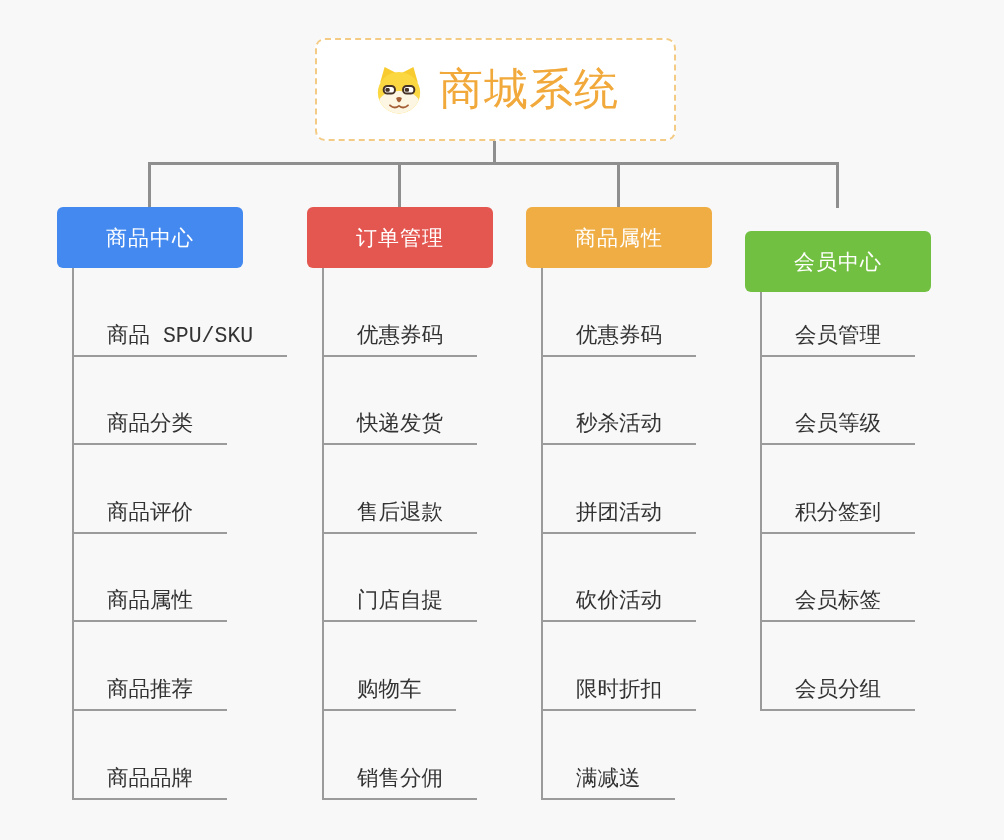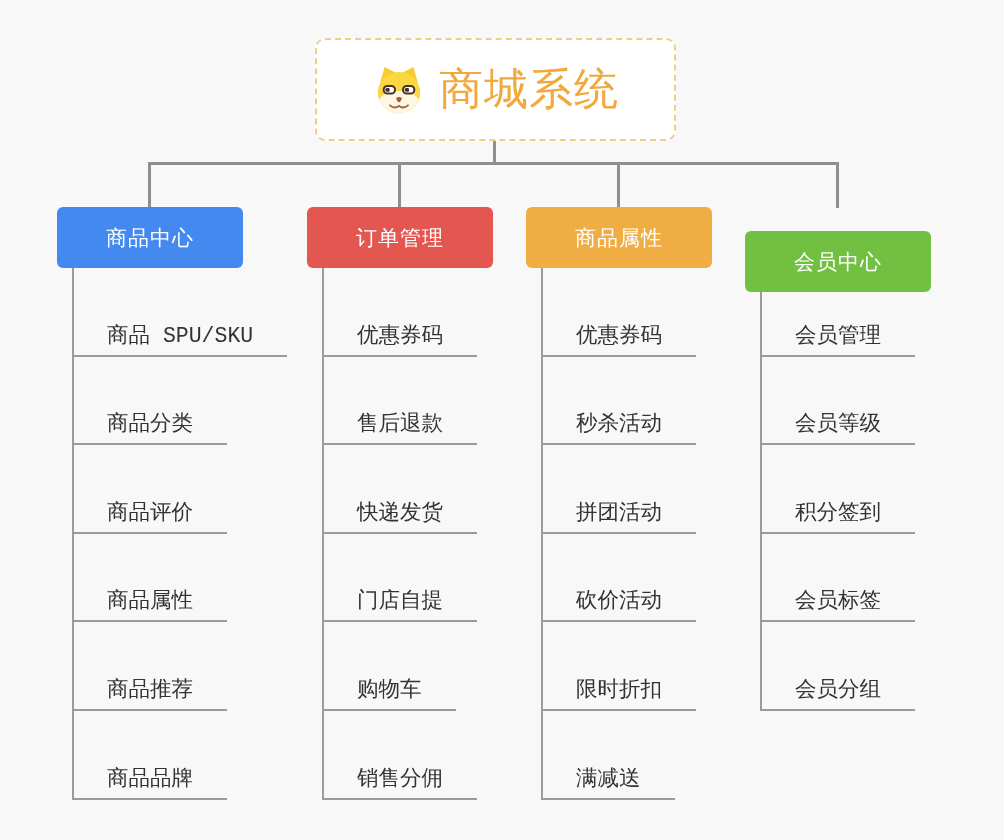--- a/index.html
+++ b/index.html
@@ -96,22 +96,22 @@
     <div class="leaf">商品分类</div>
     <div class="leaf">商品评价</div>
     <div class="leaf">商品属性</div>
     <div class="leaf">商品推荐</div>
     <div class="leaf">商品品牌</div>
   </div>
 
   <div class="branch-box b1" style="background-color: rgb(228, 87, 80);">订单管理</div>
   <div class="branch-col c1">
     <div class="leaf">优惠券码</div>
+    <div class="leaf">快递发货</div>
     <div class="leaf">售后退款</div>
-    <div class="leaf">快递发货</div>
     <div class="leaf">门店自提</div>
     <div class="leaf">购物车</div>
     <div class="leaf">销售分佣</div>
   </div>
 
   <div class="branch-box b2" style="background-color: rgb(239, 173, 68);">商品属性</div>
   <div class="branch-col c2">
     <div class="leaf">优惠券码</div>
     <div class="leaf">秒杀活动</div>
     <div class="leaf">拼团活动</div>

